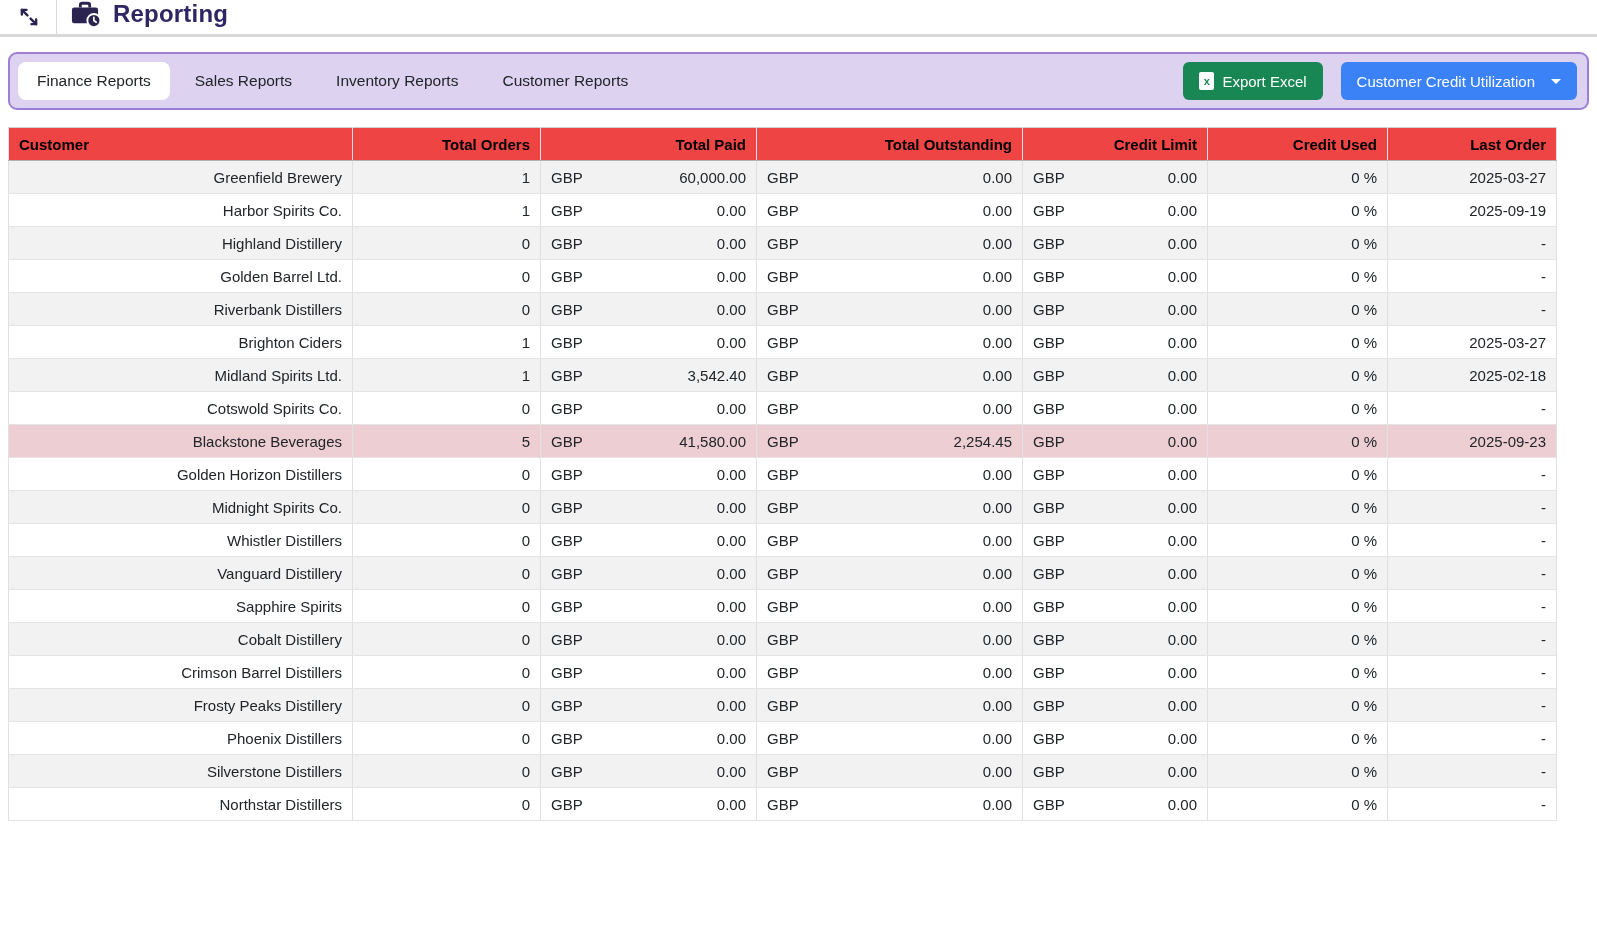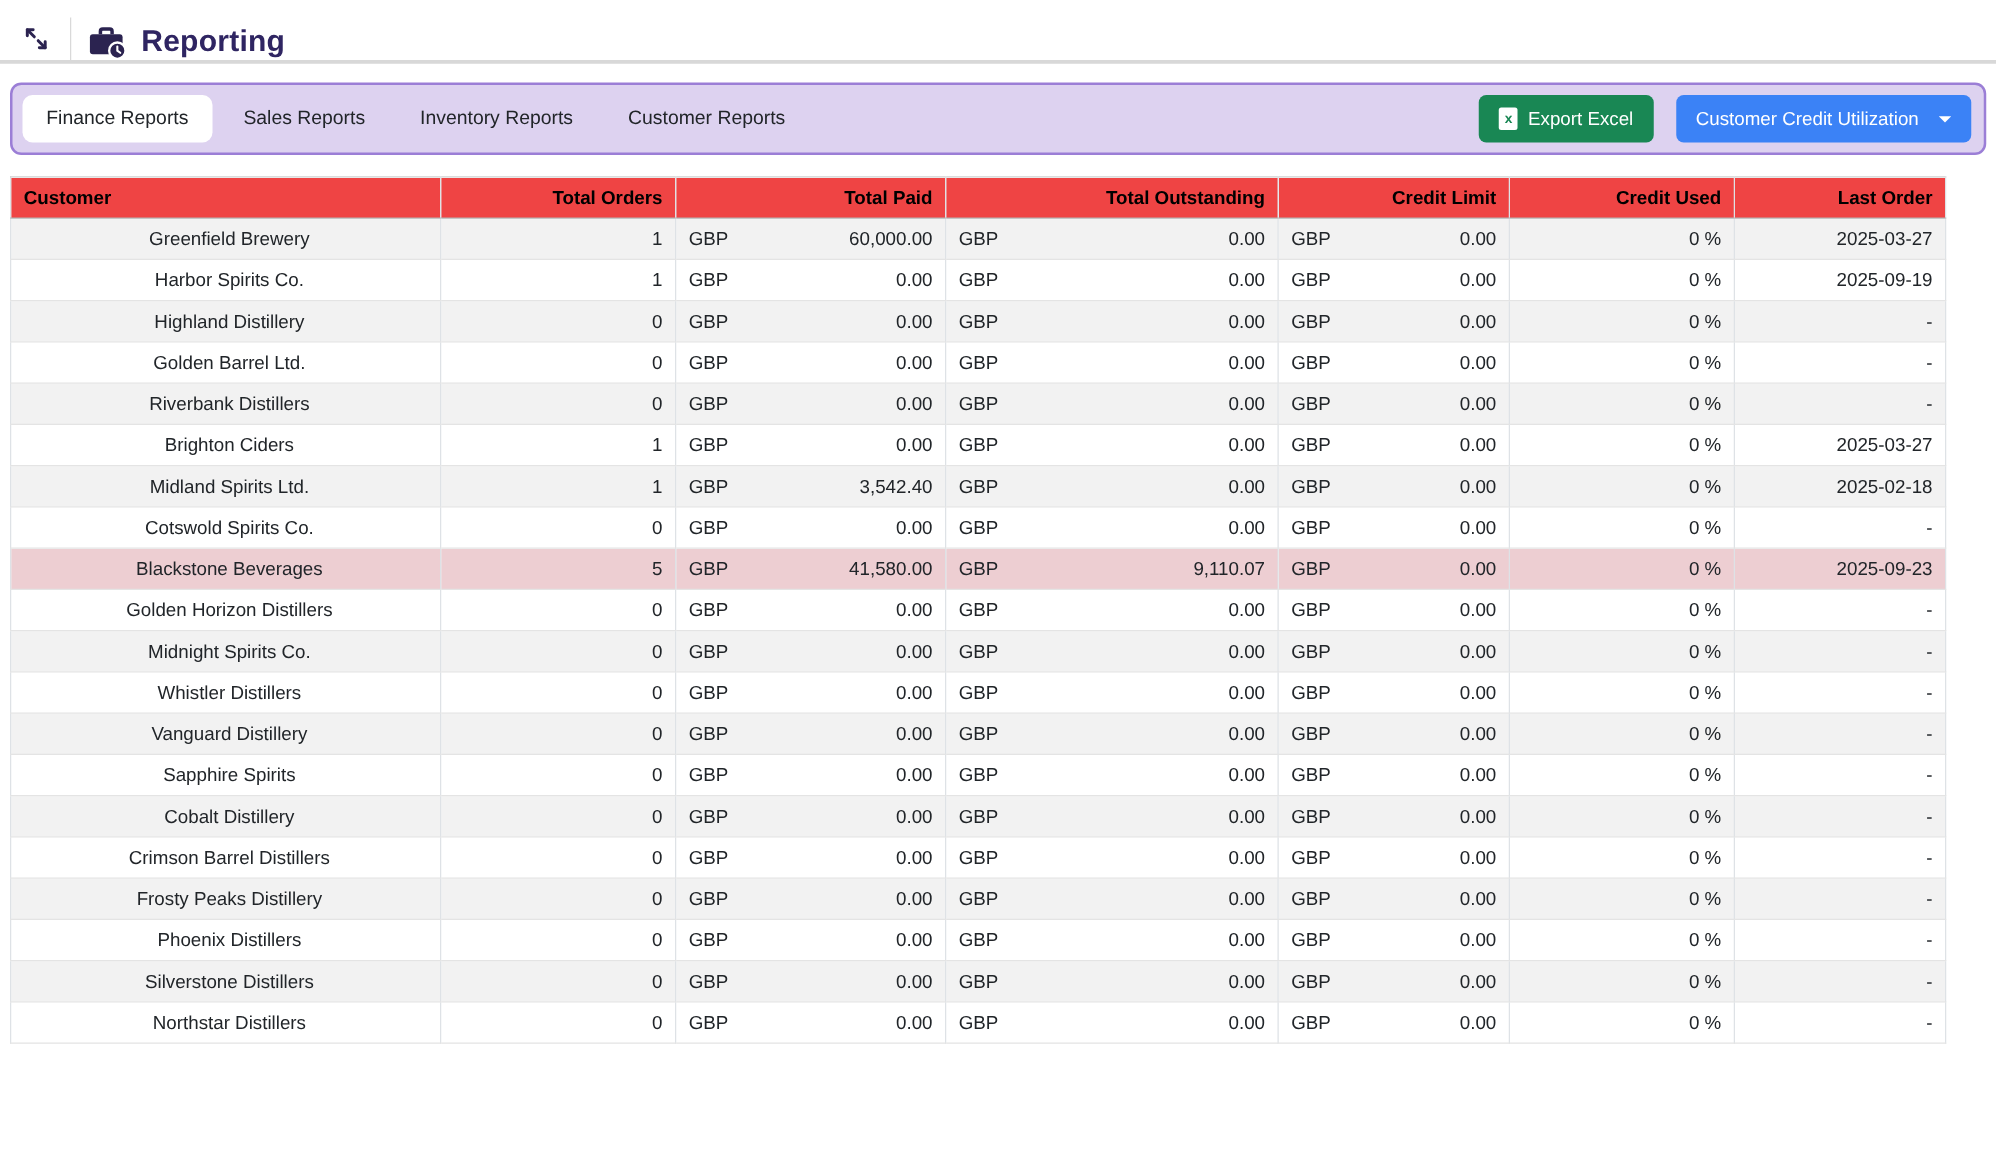--- a/index.html
+++ b/index.html
@@ -1,20 +1,20 @@
 <!DOCTYPE html>
 <html><head>
 <meta charset="utf-8">
 <style>
   * { margin:0; padding:0; box-sizing:border-box; }
   html,body { width:1597px; height:936px; overflow:hidden; background:#fff;
     font-family:"Liberation Sans", sans-serif; color:#212529; }
 
   
-  .topbar { height:51px; display:flex; align-items:flex-end; padding-left:12px;
+  .topbar { height:37px; display:flex; align-items:flex-start; padding-left:12px;
     background:#fff; border-bottom:3px solid #d8d8d8; }
   .topbar .expand-btn { width:34px; height:34px; display:flex; align-items:center;
     justify-content:center; cursor:pointer; }
   .topbar .vdiv { width:1px; height:34px; background:#d9d9d9; margin:0 12px 0 10px; }
   .topbar .app-icon { display:flex; align-items:center; margin-right:12px; }
   .page-title { font-size:24px; font-weight:bold; color:#2f2562; letter-spacing:0.2px; }
 
   
   .tabbar { margin:15px 8px 0 8px; height:58px; background:#ddd2f0;
     border:2px solid #9b7ed6; border-radius:9px; display:flex; align-items:center;
@@ -40,21 +40,21 @@
   table { border-collapse:collapse; table-layout:fixed; width:1548px;
     margin:17px 0 0 8px; font-size:15px; }
   thead th { height:33px; padding:0 10px; text-align:right; font-weight:bold;
     color:#000; background:#ef4444; border:1px solid #dee2e6;
     border-top:1px solid #cfcfcf; border-bottom:1px solid #b3b3b3;
     overflow:hidden; white-space:nowrap; }
   thead th.col-customer { text-align:left; }
   tbody td { height:33px; padding:0 10px; text-align:right;
     border-left:1px solid #dee2e6; border-right:1px solid #dee2e6;
     border-bottom:1px solid #e4e4e4; overflow:hidden; white-space:nowrap; }
-  tbody td.cell-customer { text-align:center;padding-left:16px; }
+  tbody td.cell-customer { text-align:right;padding-left:16px; }
   tbody tr:nth-child(odd) { background:#f2f2f2; }
   tbody tr:nth-child(even) { background:#fff; }
   tbody tr.danger:nth-child(even) { background:#f4d4d8; }
   tbody tr.danger:nth-child(odd) { background:#edced2; }
   td.cur { position:relative; }
   td.cur .code { float:left; }
 </style>
 </head>
 <body>
 
@@ -188,21 +188,21 @@
         <td class="cur"><span class="code">GBP</span><span class="amt">0.00</span></td>
         <td class="cur"><span class="code">GBP</span><span class="amt">0.00</span></td>
         <td class="cur"><span class="code">GBP</span><span class="amt">0.00</span></td>
         <td class="cell-used">0 %</td>
         <td class="cell-last">-</td>
       </tr>
       <tr class="danger">
         <td class="cell-customer">Blackstone Beverages</td>
         <td class="cell-orders">5</td>
         <td class="cur"><span class="code">GBP</span><span class="amt">41,580.00</span></td>
-        <td class="cur"><span class="code">GBP</span><span class="amt">9,110.07</span></td>
+        <td class="cur"><span class="code">GBP</span><span class="amt">2,254.45</span></td>
         <td class="cur"><span class="code">GBP</span><span class="amt">0.00</span></td>
         <td class="cell-used">0 %</td>
         <td class="cell-last">2025-09-23</td>
       </tr>
       <tr class="">
         <td class="cell-customer">Golden Horizon Distillers</td>
         <td class="cell-orders">0</td>
         <td class="cur"><span class="code">GBP</span><span class="amt">0.00</span></td>
         <td class="cur"><span class="code">GBP</span><span class="amt">0.00</span></td>
         <td class="cur"><span class="code">GBP</span><span class="amt">0.00</span></td>

